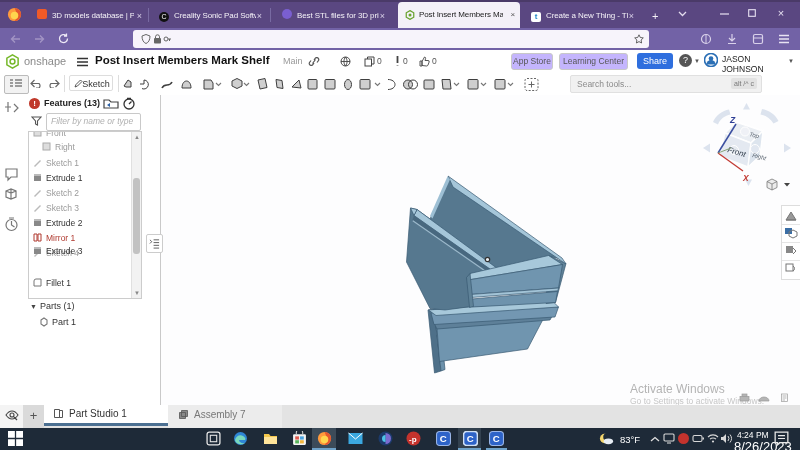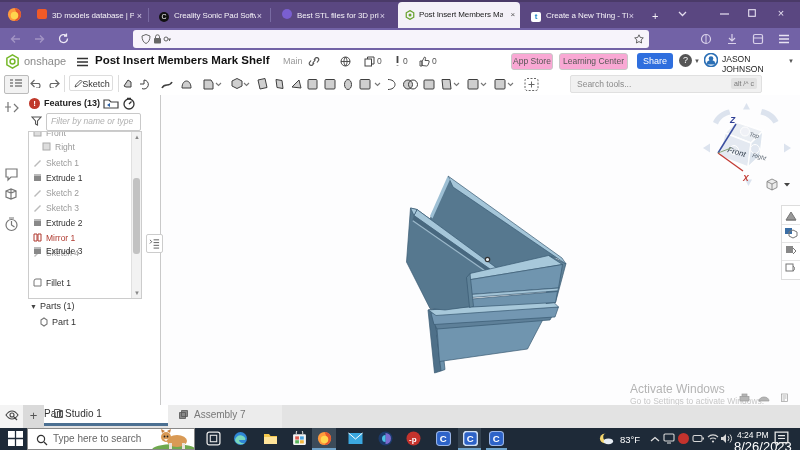--- a/index.html
+++ b/index.html
@@ -14,21 +14,21 @@
   .tab .x{position:absolute;right:4px;top:0;color:#d8d0e8;font-size:9px;}
   .tab .tx{display:inline-block;max-width:82px;overflow:hidden;white-space:nowrap;vertical-align:top;}
   .tabsep{top:8px;width:1px;height:14px;background:#786aa2;}
   #activetab{left:398px;top:2px;width:122px;height:26px;background:#f4f1f8;border-radius:4px 4px 0 0;color:#222;font-size:8px;letter-spacing:-0.1px;line-height:26px;white-space:nowrap;overflow:hidden;}
   .winbtn{top:0px;width:14px;height:26px;color:#e8e2f2;font-size:10px;text-align:center;line-height:26px;}
   #addrbar{left:0;top:28px;width:800px;height:22px;background:#7262a6;}
   #urlpill{left:133px;top:2px;width:516px;height:18px;background:#f7f4fb;border-radius:3px;color:#3c3c3c;font-size:8.5px;letter-spacing:-0.15px;line-height:18px;white-space:nowrap;overflow:hidden;}
   
   #osheader{left:0;top:50px;width:690px;height:23px;background:#fff;border-bottom:1px solid #e4e4e4;}
   #ostoolbar{left:0;top:73px;width:800px;height:22px;background:#fff;border-bottom:1px solid #d8d8d8;}
-  .btn{border:1px solid #c8c8c8;border-radius:3px;background:#f9a8d4;color:#555;font-size:8.5px;text-align:center;}
+  .btn{border:1px solid #c8c8c8;border-radius:3px;background:#c4b5fd;color:#555;font-size:8.5px;text-align:center;}
   
   #leftstrip{left:0;top:95px;width:27px;height:310px;background:#fff;border-right:1px solid #e8e8e8;}
   #panel{left:27px;top:95px;width:133px;height:310px;background:#fff;border-right:1px solid #c9c9c9;}
   .fitem{position:absolute;left:2px;height:15px;font-size:8.5px;line-height:15px;color:#333;white-space:nowrap;}
   .fitem.grey{color:#9a9a9a;}
   .fitem .ic{display:inline-block;width:9px;height:9px;margin:0 4px 0 2px;vertical-align:-1px;}
   
   #canvas{left:161px;top:95px;width:639px;height:310px;background:#fdfdfe;}
   
   #elembar{left:0;top:405px;width:800px;height:23px;background:#e3e3e3;}
@@ -424,55 +424,36 @@
           <path d="M1 6c2-3 4-4 6-4s4 1 6 4c-2 3-4 4-6 4s-4-1-6-4z" fill="none" stroke="#444" stroke-width="1.1"></path>
           <circle cx="7" cy="6" r="2" fill="none" stroke="#444" stroke-width="1.1"></circle>
           <path d="M9 8l3 3" stroke="#444" stroke-width="1.3"></path>
         </svg>
     </div>
     <div class="abs" style="left:23px;top:0;width:21px;height:23px;background:#dadada;color:#555;font-size:13px;text-align:center;line-height:22px;">+</div>
     <div class="abs" style="left:44px;top:0;width:124px;height:18px;background:#fff;color:#333;font-size:10px;line-height:18px;">
       <svg style="position:absolute;left:9px;top:3px" width="11" height="11" viewBox="0 0 11 11">
           <path d="M1.5 1.5h5v8h-5zM6.5 2.5h3v7h-3z" fill="none" stroke="#555" stroke-width="1"></path>
         </svg>
-      <span style="">Part Studio 1</span>
+      <span style="margin-left:25px;">Part Studio 1</span>
     </div>
     <div class="abs" style="left:44px;top:18px;width:124px;height:3px;background:#4c7092;"></div>
     <div class="abs" style="left:168px;top:0;width:114px;height:23px;background:#ececec;color:#777;font-size:10px;line-height:20px;">
       <svg style="position:absolute;left:10px;top:4px" width="11" height="11" viewBox="0 0 11 11">
           <path d="M1.5 3.5h6v6h-6zM3.5 1.5h6v6h-6z" fill="#888" stroke="#555" stroke-width="0.8"></path>
         </svg>
       <span style="margin-left:26px;">Assembly 7</span>
     </div>
   </div>
 
   <div id="taskbar" class="abs">
     <svg class="ticon abs" style="left:8px;" width="14" height="14" viewBox="0 0 14 14">
         <path d="M0 0h6.4v6.4H0zM7.6 0H14v6.4H7.6zM0 7.6h6.4V14H0zM7.6 7.6H14V14H7.6z" fill="#fff"></path>
       </svg>
 
-    <div class="abs" style="left:27px;top:0;width:168px;height:22px;background:#fff;border:1px solid #888;box-sizing:border-box;overflow:hidden;">
-      <svg style="position:absolute;left:8px;top:5px" width="12" height="12" viewBox="0 0 12 12">
-          <circle cx="5" cy="5" r="3.6" fill="none" stroke="#333" stroke-width="1.2"></circle>
-          <path d="M8 8l3 3" stroke="#333" stroke-width="1.2"></path>
-        </svg>
-      <span style="position:absolute;left:25px;top:4px;color:#666;font-size:10px;">Type here to search</span>
-
-      <svg style="position:absolute;left:124px;top:0" width="44" height="22" viewBox="0 0 44 22">
-        <ellipse cx="22" cy="21" rx="22" ry="6" fill="#6fa94e"></ellipse>
-        <ellipse cx="25" cy="12" rx="10" ry="6" fill="#d99a55"></ellipse>
-        <rect x="17" y="14" width="3" height="6" fill="#e8e2d8"></rect>
-        <rect x="30" y="14" width="3" height="6" fill="#e8e2d8"></rect>
-        <circle cx="14" cy="8" r="5" fill="#d99a55"></circle>
-        <path d="M10 4l-1-4 4 2zM18 4l1-4-4 2z" fill="#c77f3c"></path>
-        <path d="M11 9a4 4 0 0 0 6 0l-3 3z" fill="#fff"></path>
-        <circle cx="12.5" cy="7.5" r="0.9" fill="#222"></circle>
-          <circle cx="15.5" cy="7.5" r="0.9" fill="#222"></circle>
-      </svg>
-    </div>
 
     <svg class="ticon abs" style="left:206px;" width="14" height="14" viewBox="0 0 14 14">
         <rect x="1" y="1" width="12" height="12" rx="2" fill="none" stroke="#e8e8e8" stroke-width="1.2"></rect>
         <rect x="4" y="4" width="6" height="6" fill="none" stroke="#e8e8e8" stroke-width="1"></rect>
       </svg>
 
     <svg class="ticon abs" style="left:233px;" width="15" height="15" viewBox="0 0 15 15">
         <circle cx="7.5" cy="7.5" r="6.5" fill="#2f86d6"></circle>
         <path d="M2 9c1-4 5-6 8-4 2 1 3 3 2 4H6c0 2 3 4 6 3-2 2-9 2-10-3z" fill="#79d8bd"></path>
       </svg>

